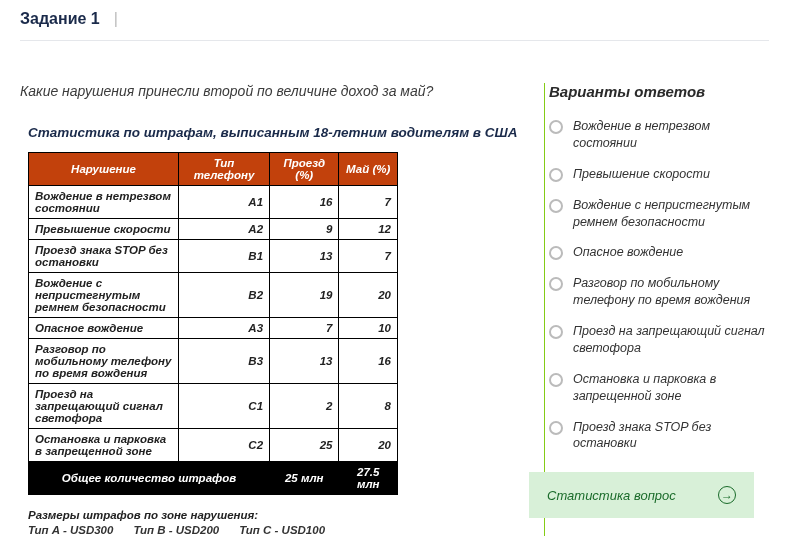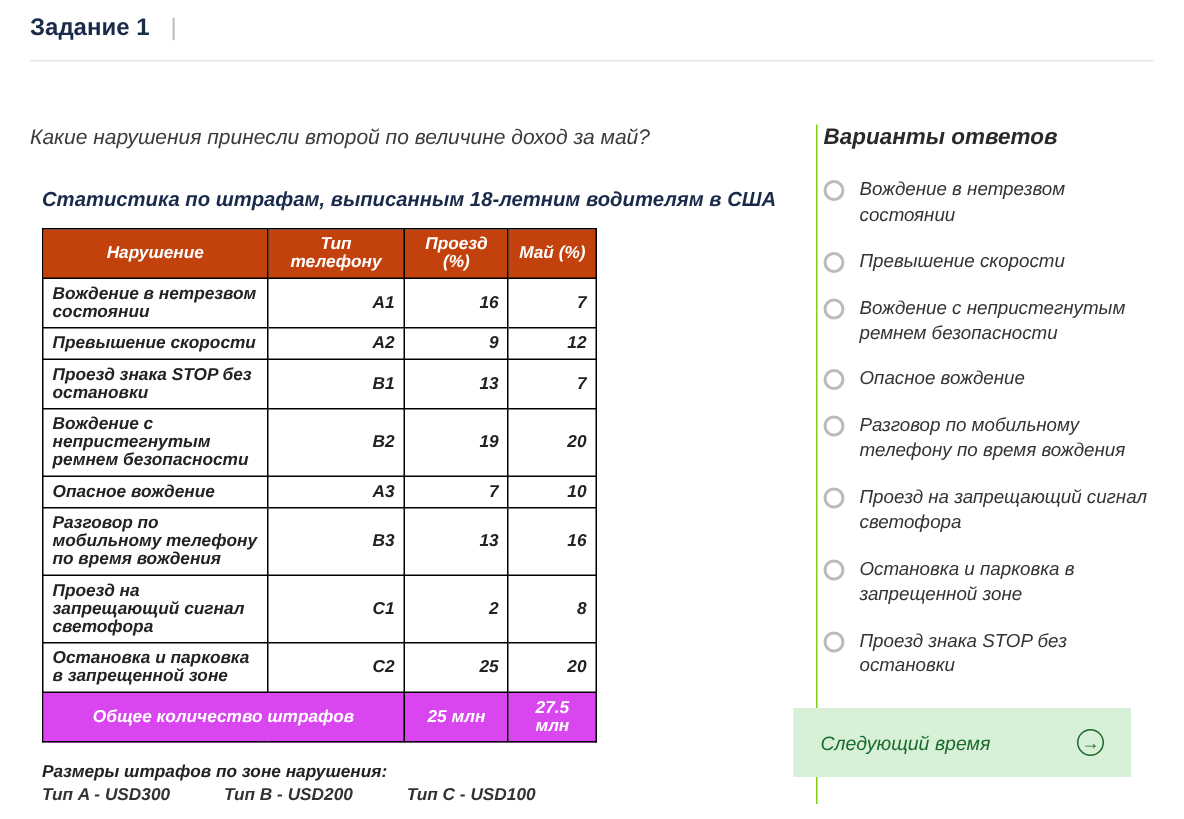--- a/index.html
+++ b/index.html
@@ -45,29 +45,29 @@
 }
 table.stat td {
   border: 1px solid #000;
   padding: 4px 6px;
   text-align: right;
   color: #222;
   font-weight: bold;
 }
 table.stat td.name { text-align: left; width: 150px; font-weight: bold; }
 table.stat tr.total td {
-  background: #d946ef;
+  background: #000000;
   color: #fff;
   font-weight: bold;
   text-align: center;
 }
 table.stat tr.total td.name { text-align: center; }
 
 .footnote { font-size: 11.5px; font-weight: bold; color: #222; margin-top: 12px; margin-left:8px; line-height:1.5; }
-.fine-line { display: flex; gap: 36px; margin-left:8px; font-size:11.5px; font-weight:bold; }
+.fine-line { display: flex; gap: 20px; margin-left:8px; font-size:11.5px; font-weight:bold; }
 
 .ans-title { font-size: 15px; font-weight: bold; color: #2a2a2a; margin-bottom: 18px; }
 .option {
   display: flex;
   align-items: flex-start;
   gap: 10px;
   margin-bottom: 14px;
   cursor: pointer;
 }
 .radio {
@@ -215,17 +215,17 @@
         <div class="option">
           <span class="radio"></span>
           <span class="opt-label">Остановка и парковка в запрещенной зоне</span>
         </div>
         <div class="option">
           <span class="radio"></span>
           <span class="opt-label">Проезд знака STOP без остановки</span>
         </div>
       </div>
     <div class="next-btn">
-      <span>Следующий время</span>
+      <span>Статистика вопрос</span>
       <span class="arrow-icon">→</span>
     </div>
   </div>
 </div>
 
 </body></html>

